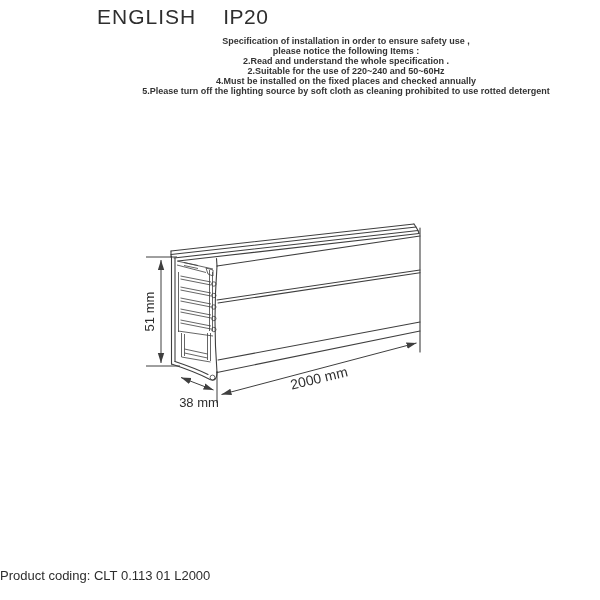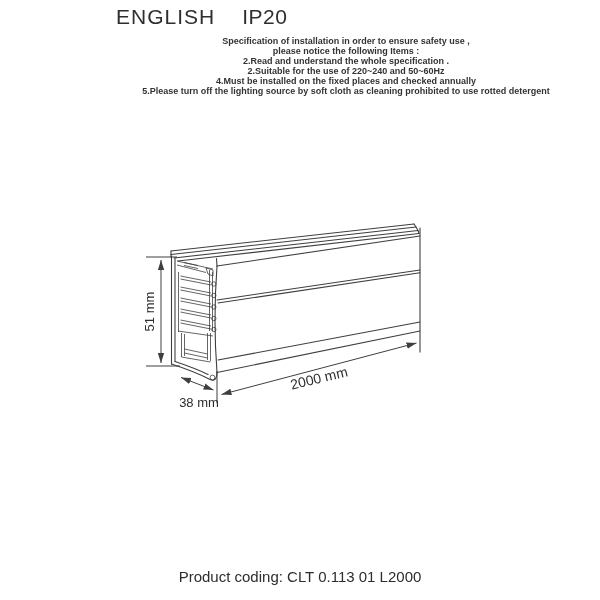--- a/index.html
+++ b/index.html
@@ -2,39 +2,39 @@
 <html><head>
 <meta charset="utf-8">
 <style>
   html,body{margin:0;padding:0;}
   body{
     width:600px;height:600px;position:relative;background:#ffffff;
     font-family:"Liberation Sans", sans-serif;color:#2b2b2b;overflow:hidden;
   }
   .page-title{
     position:absolute;left:97px;top:5px;display:flex;align-items:baseline;
-    font-size:21px;font-weight:400;letter-spacing:1px;color:#2e2e2e;margin-left:19px;
+    font-size:21px;font-weight:400;letter-spacing:1px;color:#2e2e2e;
   }
   .page-title .ip{margin-left:27px;letter-spacing:0.5px;}
   .instructions{
     position:absolute;left:106px;top:36px;width:480px;
     font-size:9px;line-height:10.05px;font-weight:bold;color:#333333;text-align:center;
   }
   .instructions div{white-space:nowrap;}
   .diagram-svg{position:absolute;left:0;top:0;width:600px;height:600px;}
   .dim-label{
     position:absolute;font-size:13px;font-weight:400;color:#2d2d2d;
     text-align:center;white-space:nowrap;
   }
   .dim-height{left:109px;top:304px;width:80px;transform:rotate(-90deg);}
   .dim-depth{left:169px;top:395px;width:60px;}
   .dim-length{left:269px;top:370px;width:100px;font-size:14px;transform:rotate(-13.5deg);}
   .product-coding{
-    position:absolute;left:0;top:568px;width:600px;text-align:center;
-    font-size:15px;font-weight:400;color:#2d2d2d;
+    position:absolute;left:0;top:568px;width:600px;
+    font-size:13px;font-weight:400;color:#2d2d2d;
   }
 </style>
 </head>
 <body>
 
 <div class="page-title">
   <span>ENGLISH</span>
   <span class="ip">IP20</span>
 </div>
 

